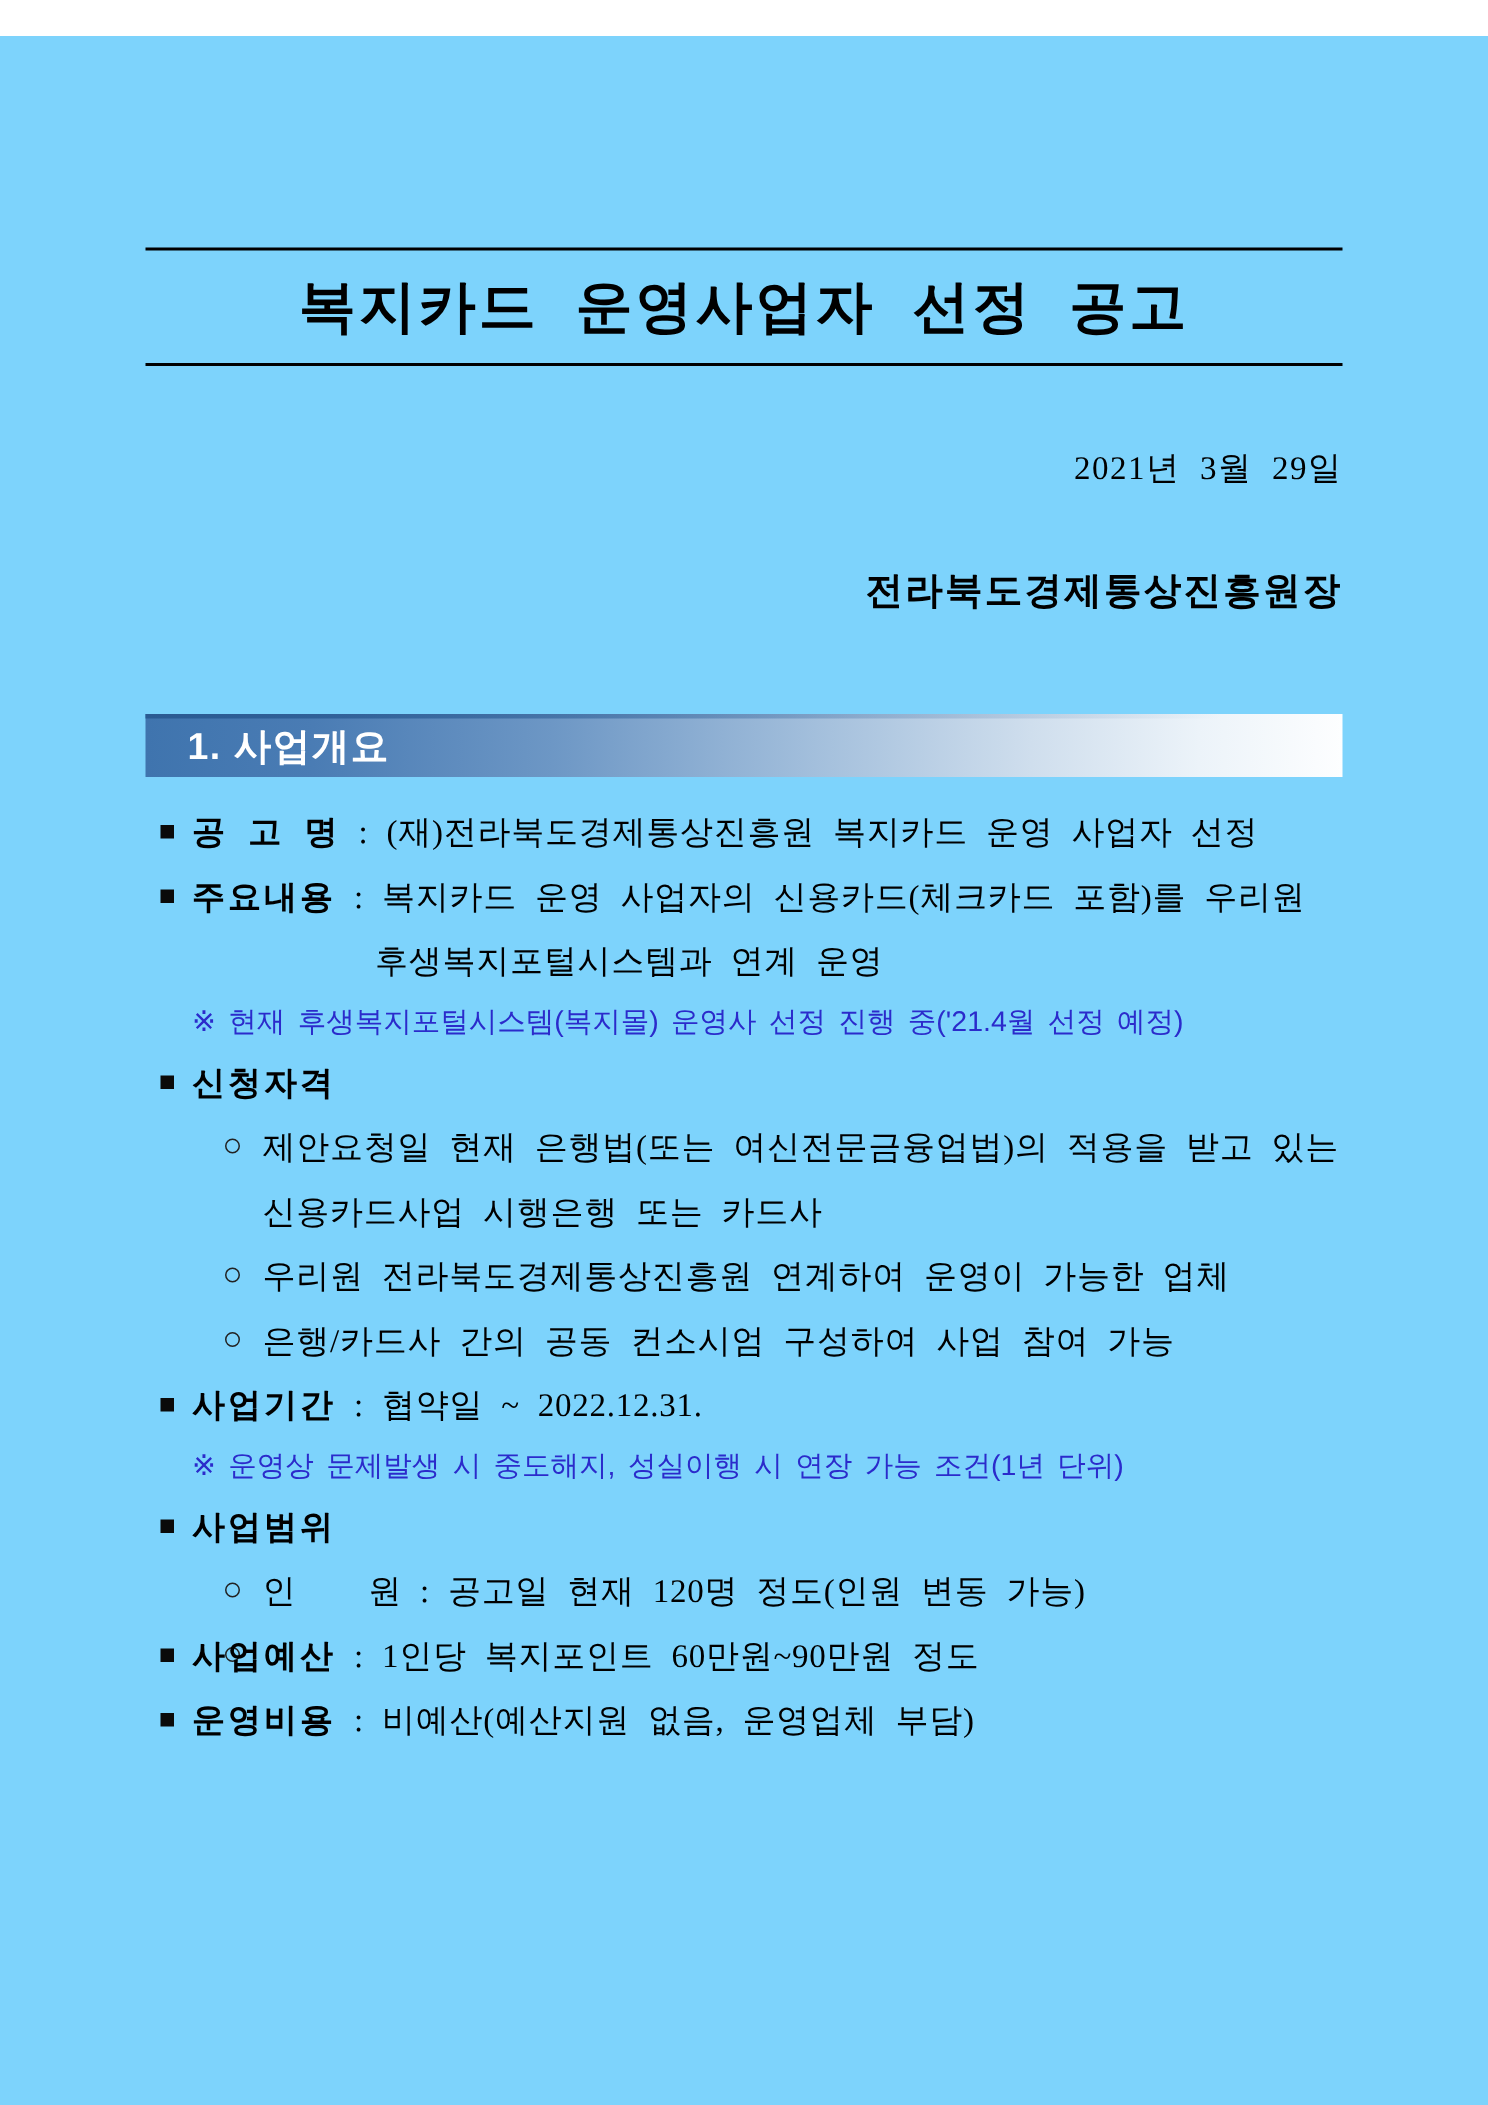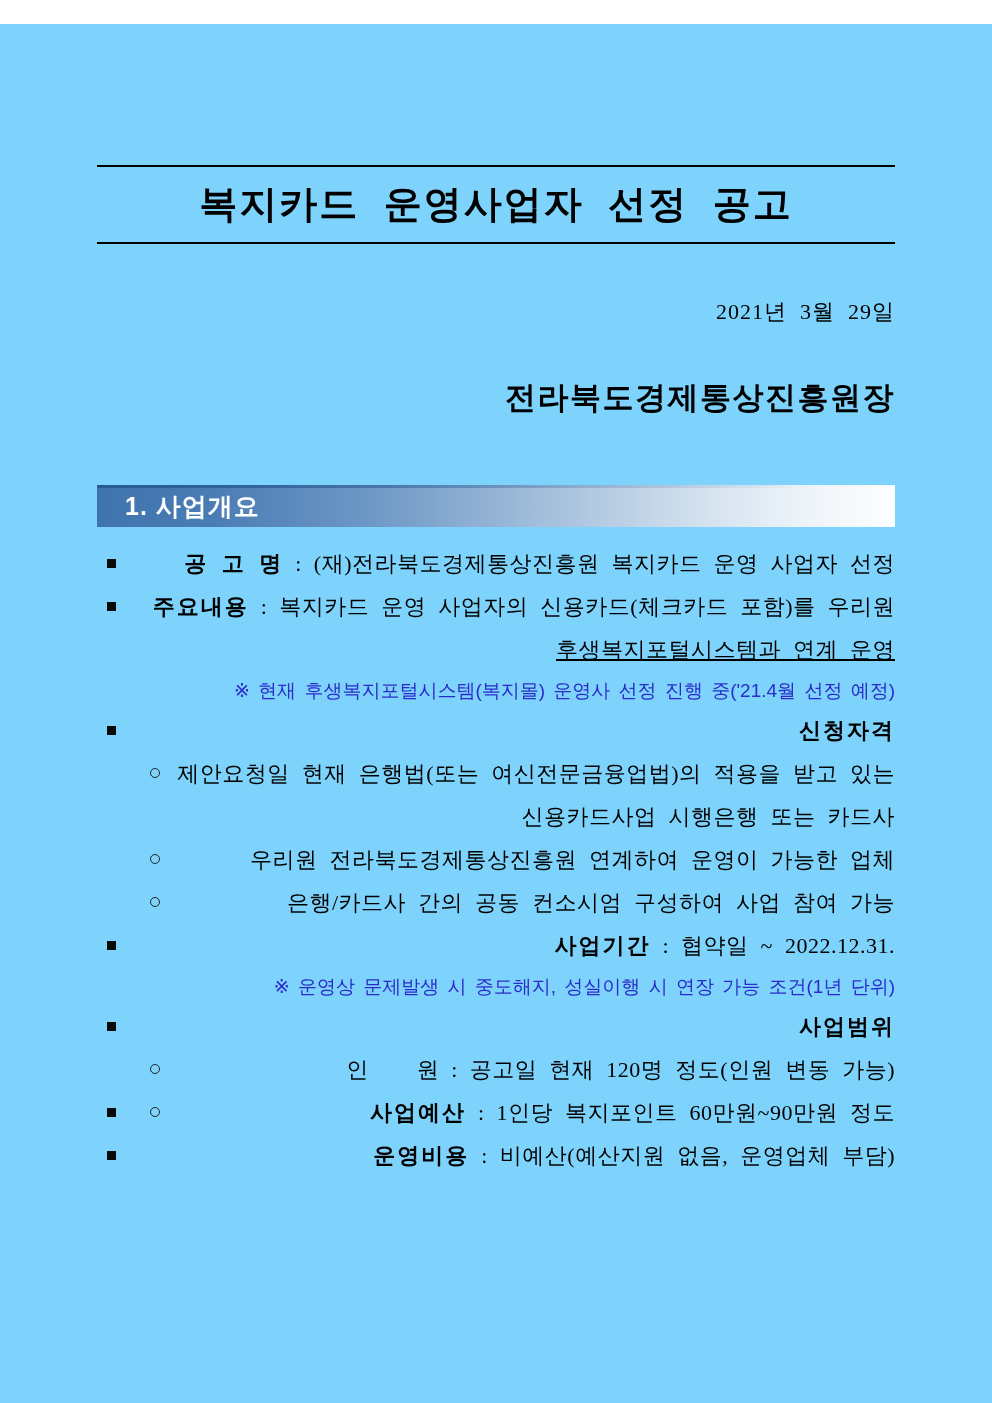--- a/index.html
+++ b/index.html
@@ -37,21 +37,21 @@
   .date-line{
     margin-top:53px;
     text-align:right;
     font-size:22px;
     white-space:pre;
     letter-spacing:1px;
   }
   .signature{
     margin-top:50px;
     text-align:right;
-    font-size:31px;
+    font-size:25px;
     font-weight:bold;
     letter-spacing:1.5px;
     white-space:pre;
   }
   
   .section-bar{
     position:relative;
     margin-top:66px;
     height:42px;
     background:linear-gradient(90deg,
@@ -73,34 +73,34 @@
     font-family:"Liberation Sans","DejaVu Sans",sans-serif;
     font-weight:bold;
     font-size:25px;
     color:#ffffff;
     padding-left:28px;
     letter-spacing:1px;
     white-space:pre;
   }
   
   .list{margin-top:22px;font-size:22px;}
-  .row{position:relative;line-height:30px;margin-bottom:13px;white-space:pre;letter-spacing:0.5px;word-spacing:6px;text-align:right;}
+  .row{position:relative;line-height:30px;margin-bottom:13px;white-space:pre;letter-spacing:0.5px;word-spacing:6px;}
   .row .label{font-weight:bold;letter-spacing:2px;}
   .row.sq{padding-left:31px;}
   .row.sq .marker{
     position:absolute;left:10px;top:10px;
     width:9px;height:9px;background:#0a0a0a;display:block;
   }
   .row.circ{padding-left:78px;}
   .row.circ .marker{
     position:absolute;left:53px;top:9px;
     width:10px;height:10px;border:1.5px solid #222;border-radius:50%;
     box-sizing:border-box;display:block;background:transparent;
   }
-  .row.cont{padding-left:153px;text-decoration:underline;}
+  .row.cont{padding-left:153px;}
   .row.cont2{padding-left:78px;}
   .row.note{
     padding-left:31px;
     font-family:"Liberation Sans","DejaVu Sans",sans-serif;
     font-size:19px;
     line-height:26px;
     margin-bottom:12px;
     color:var(--note-blue,#2b2bcb);
     letter-spacing:0;word-spacing:3px;
   }

